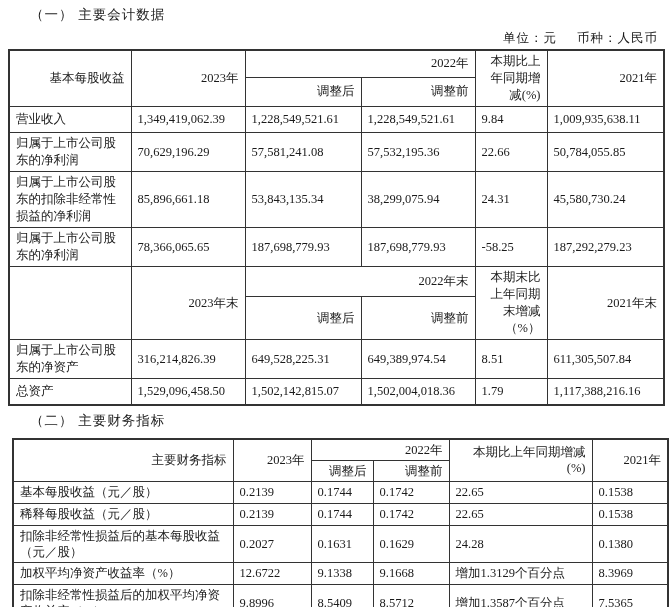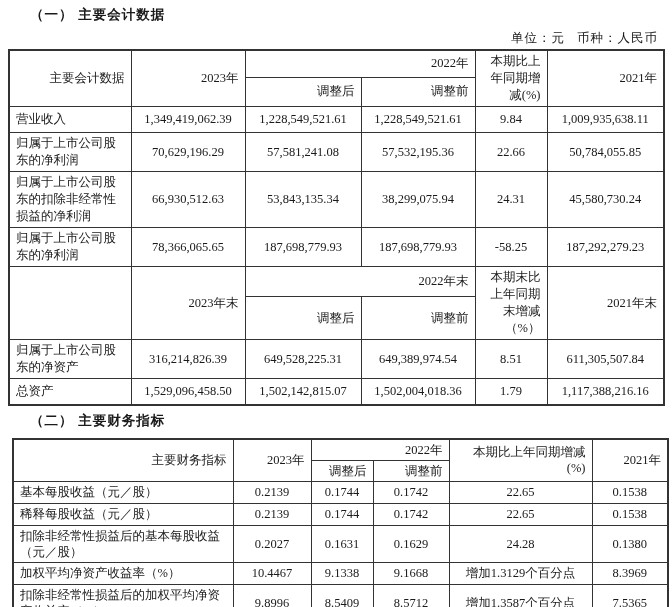--- a/index.html
+++ b/index.html
@@ -4,40 +4,40 @@
 <style>
   html,body{margin:0;padding:0;background:#fff;}
   body{
     width:672px;height:607px;overflow:hidden;
     font-family:"Liberation Serif","DejaVu Serif",serif;
     color:#1a1a1a;
   }
   .page{padding:4px 8px 0 8px;}
   .section-title{
     font-family:"Liberation Sans","DejaVu Sans",sans-serif;
-    font-weight:bold;font-size:13.5px;margin:2px 0 0 22px;letter-spacing:1px;
+    font-weight:normal;font-size:13.5px;margin:2px 0 0 22px;letter-spacing:1px;
   }
   .section-title.second{margin-top:6px;margin-bottom:8px;}
   .unit-line{
-    display:flex;justify-content:flex-end;gap:12px;
+    display:flex;justify-content:flex-end;gap:20px;
     font-size:12.5px;margin:6px 6px 2px 0;letter-spacing:1px;
   }
   table{
     border-collapse:collapse;table-layout:fixed;width:655px;
     font-size:12.5px;border:2px solid #333;
   }
   #table2{margin-left:4px;}
   td{
     border:1px solid #333;padding:2px 6px;vertical-align:middle;
     line-height:17px;word-break:break-all;overflow:hidden;
   }
   #table2 td{line-height:16px;}
   td.c{text-align:right;}
   td.l{text-align:left;}
-  td.n{text-align:center;font-variant-numeric:tabular-nums;}
+  td.n{text-align:left;font-variant-numeric:tabular-nums;}
   tr.hsub1{height:26px;}
   tr.hsub2{height:28px;}
   tr.h2sub1{height:28px;}
   tr.h2sub2{height:40px;}
   tr.r1{height:26px;}
   #table2 tr.hh{height:21px;}
   #table2 tr.r2{height:22px;}
 </style>
 </head>
 <body>
@@ -55,21 +55,21 @@
     <colgroup>
       <col style="width:122px">
         <col style="width:114px">
         <col style="width:116px">
       <col style="width:114px">
         <col style="width:72px">
         <col style="width:117px">
     </colgroup>
     <tbody>
     <tr class="hsub1">
-      <td class="c" rowspan="2">主要会计数据</td>
+      <td class="c" rowspan="2">基本每股收益</td>
       <td class="c" rowspan="2">2023年</td>
       <td class="c" colspan="2">2022年</td>
       <td class="c" rowspan="2">本期比上年同期增减(%)</td>
       <td class="c" rowspan="2">2021年</td>
     </tr>
     <tr class="hsub2">
       <td class="c">调整后</td>
       <td class="c">调整前</td>
     </tr>
 
@@ -84,21 +84,21 @@
     <tr class="r1">
       <td class="l">归属于上市公司股东的净利润</td>
       <td class="n">70,629,196.29</td>
       <td class="n">57,581,241.08</td>
       <td class="n">57,532,195.36</td>
       <td class="n">22.66</td>
       <td class="n">50,784,055.85</td>
     </tr>
     <tr class="r1">
       <td class="l">归属于上市公司股东的扣除非经常性损益的净利润</td>
-      <td class="n">66,930,512.63</td>
+      <td class="n">85,896,661.18</td>
       <td class="n">53,843,135.34</td>
       <td class="n">38,299,075.94</td>
       <td class="n">24.31</td>
       <td class="n">45,580,730.24</td>
     </tr>
     <tr class="r1">
       <td class="l">归属于上市公司股东的净利润</td>
       <td class="n">78,366,065.65</td>
       <td class="n">187,698,779.93</td>
       <td class="n">187,698,779.93</td>
@@ -180,21 +180,21 @@
     <tr class="r2">
       <td class="l">扣除非经常性损益后的基本每股收益（元／股）</td>
       <td class="n">0.2027</td>
       <td class="n">0.1631</td>
       <td class="n">0.1629</td>
       <td class="n">24.28</td>
       <td class="n">0.1380</td>
     </tr>
     <tr class="r2">
       <td class="l">加权平均净资产收益率（%）</td>
-      <td class="n">10.4467</td>
+      <td class="n">12.6722</td>
       <td class="n">9.1338</td>
       <td class="n">9.1668</td>
       <td class="n">增加1.3129个百分点</td>
       <td class="n">8.3969</td>
     </tr>
     <tr class="r2">
       <td class="l">扣除非经常性损益后的加权平均净资产收益率（%）</td>
       <td class="n">9.8996</td>
       <td class="n">8.5409</td>
       <td class="n">8.5712</td>

